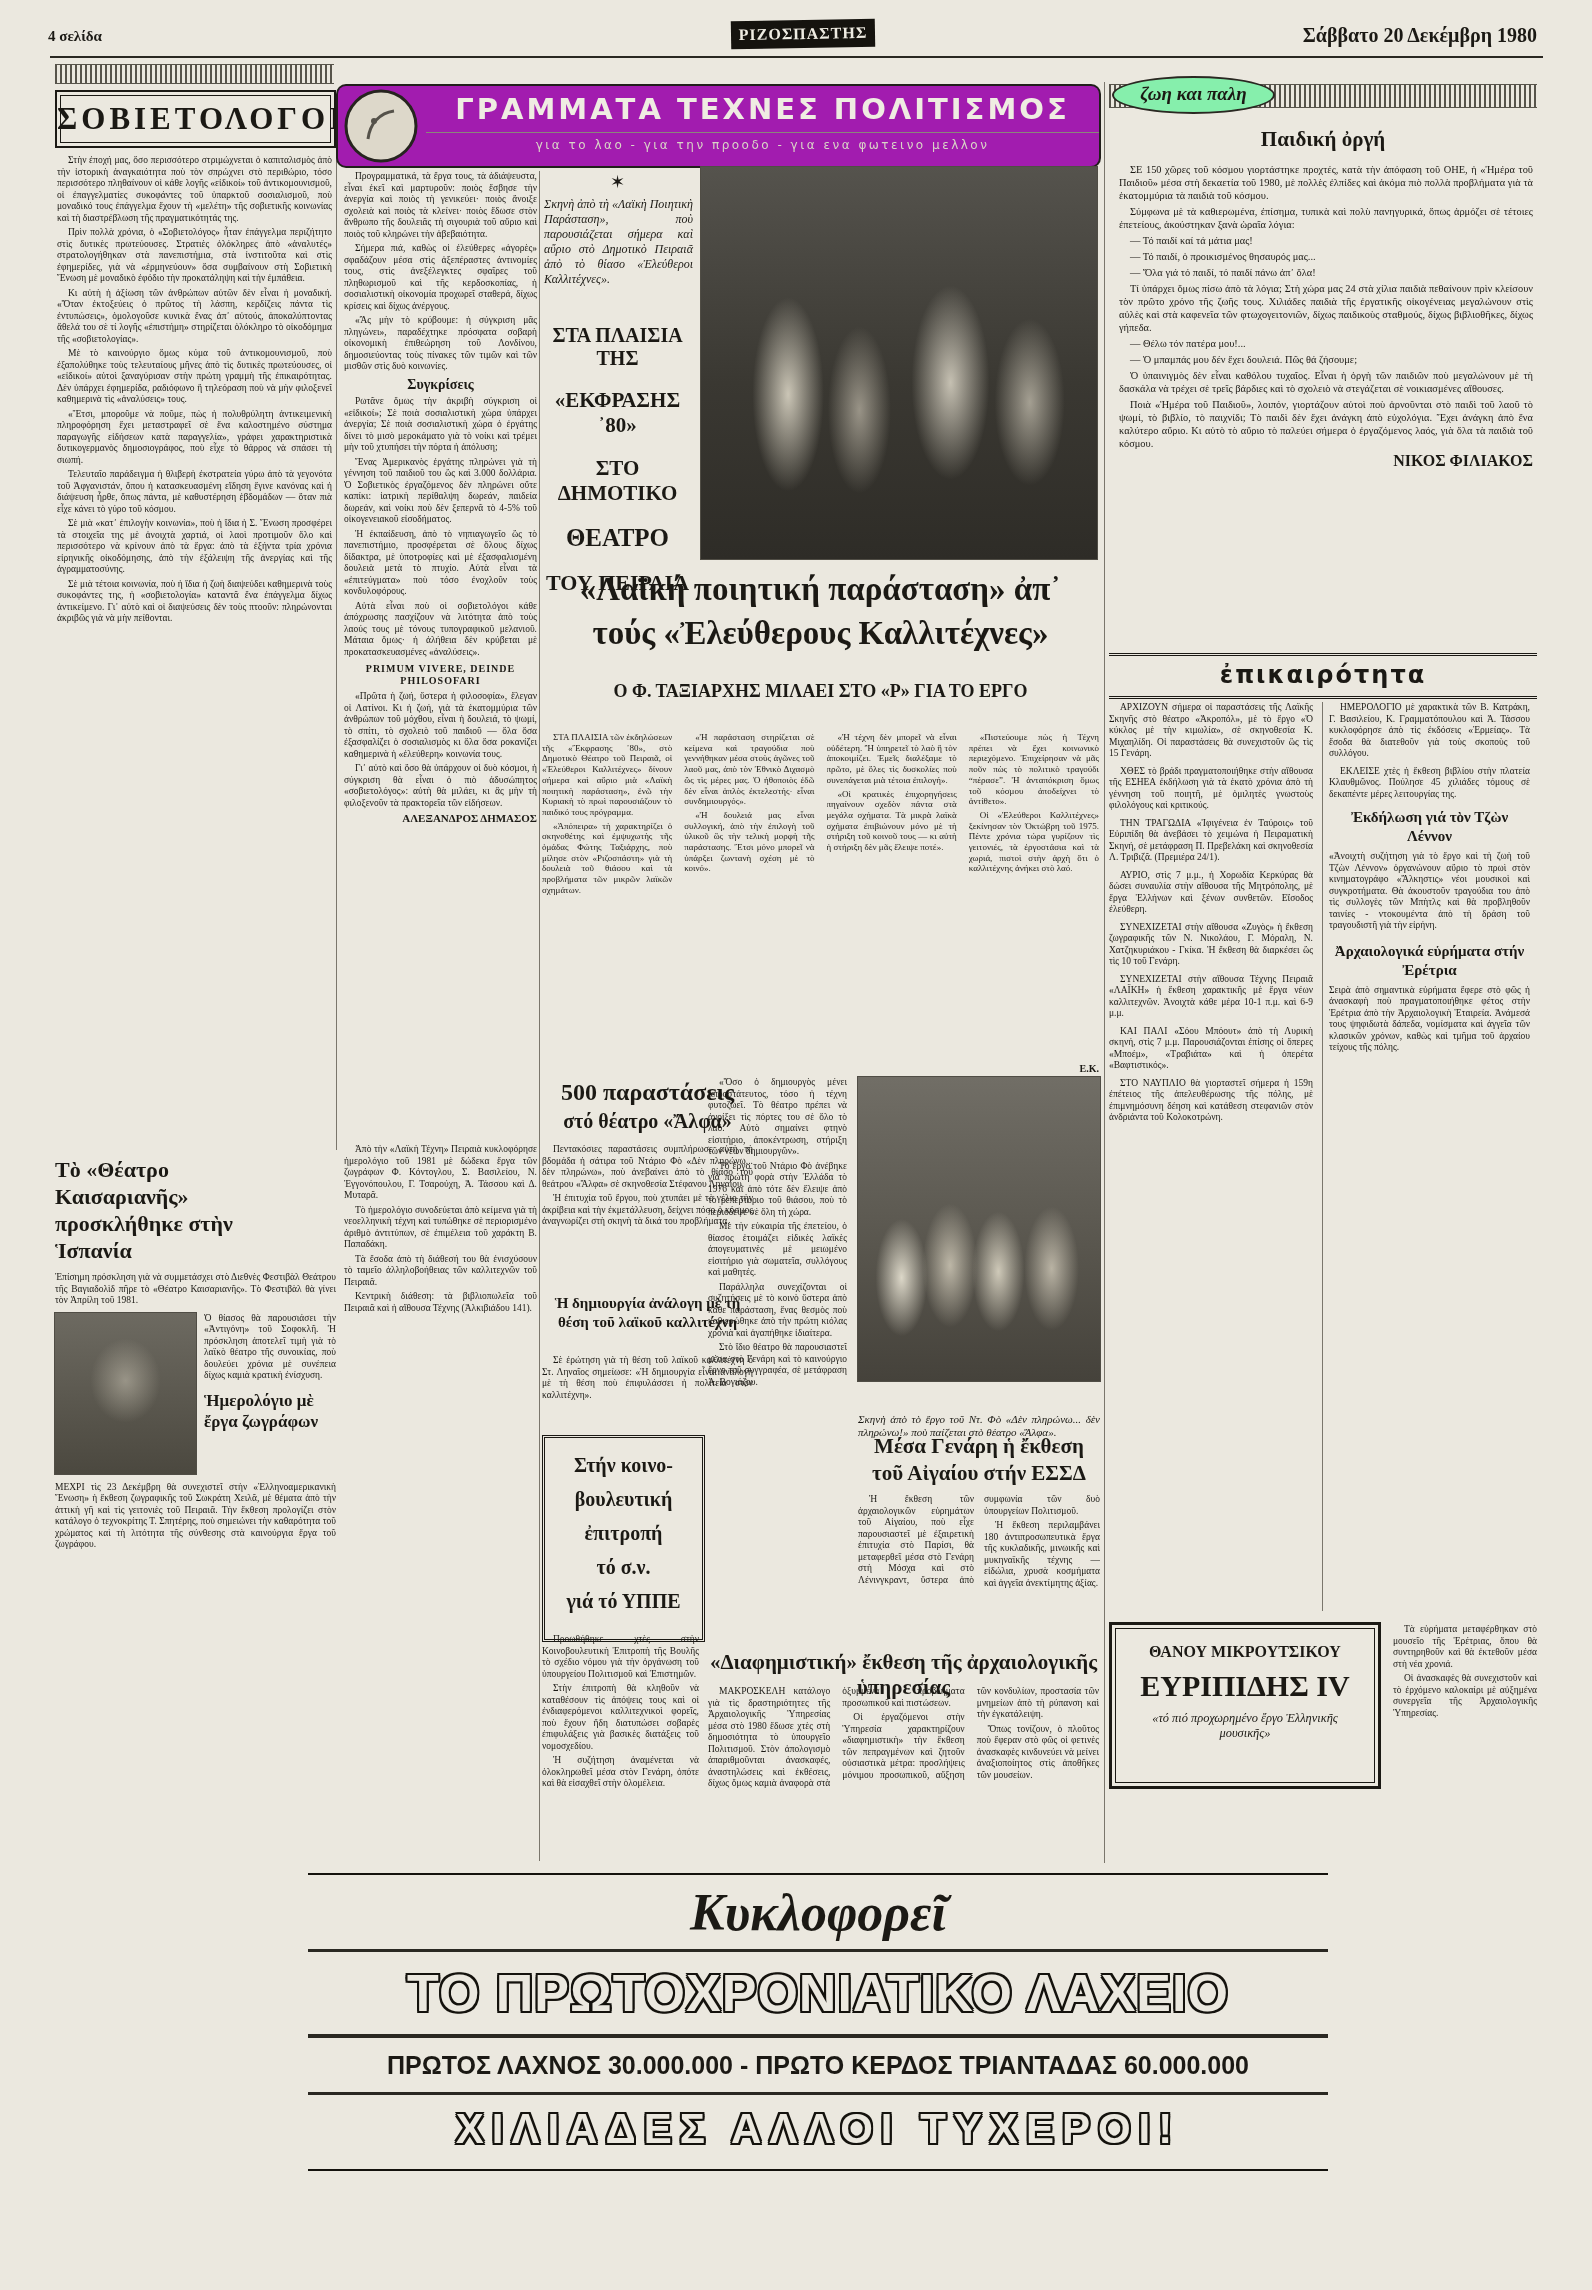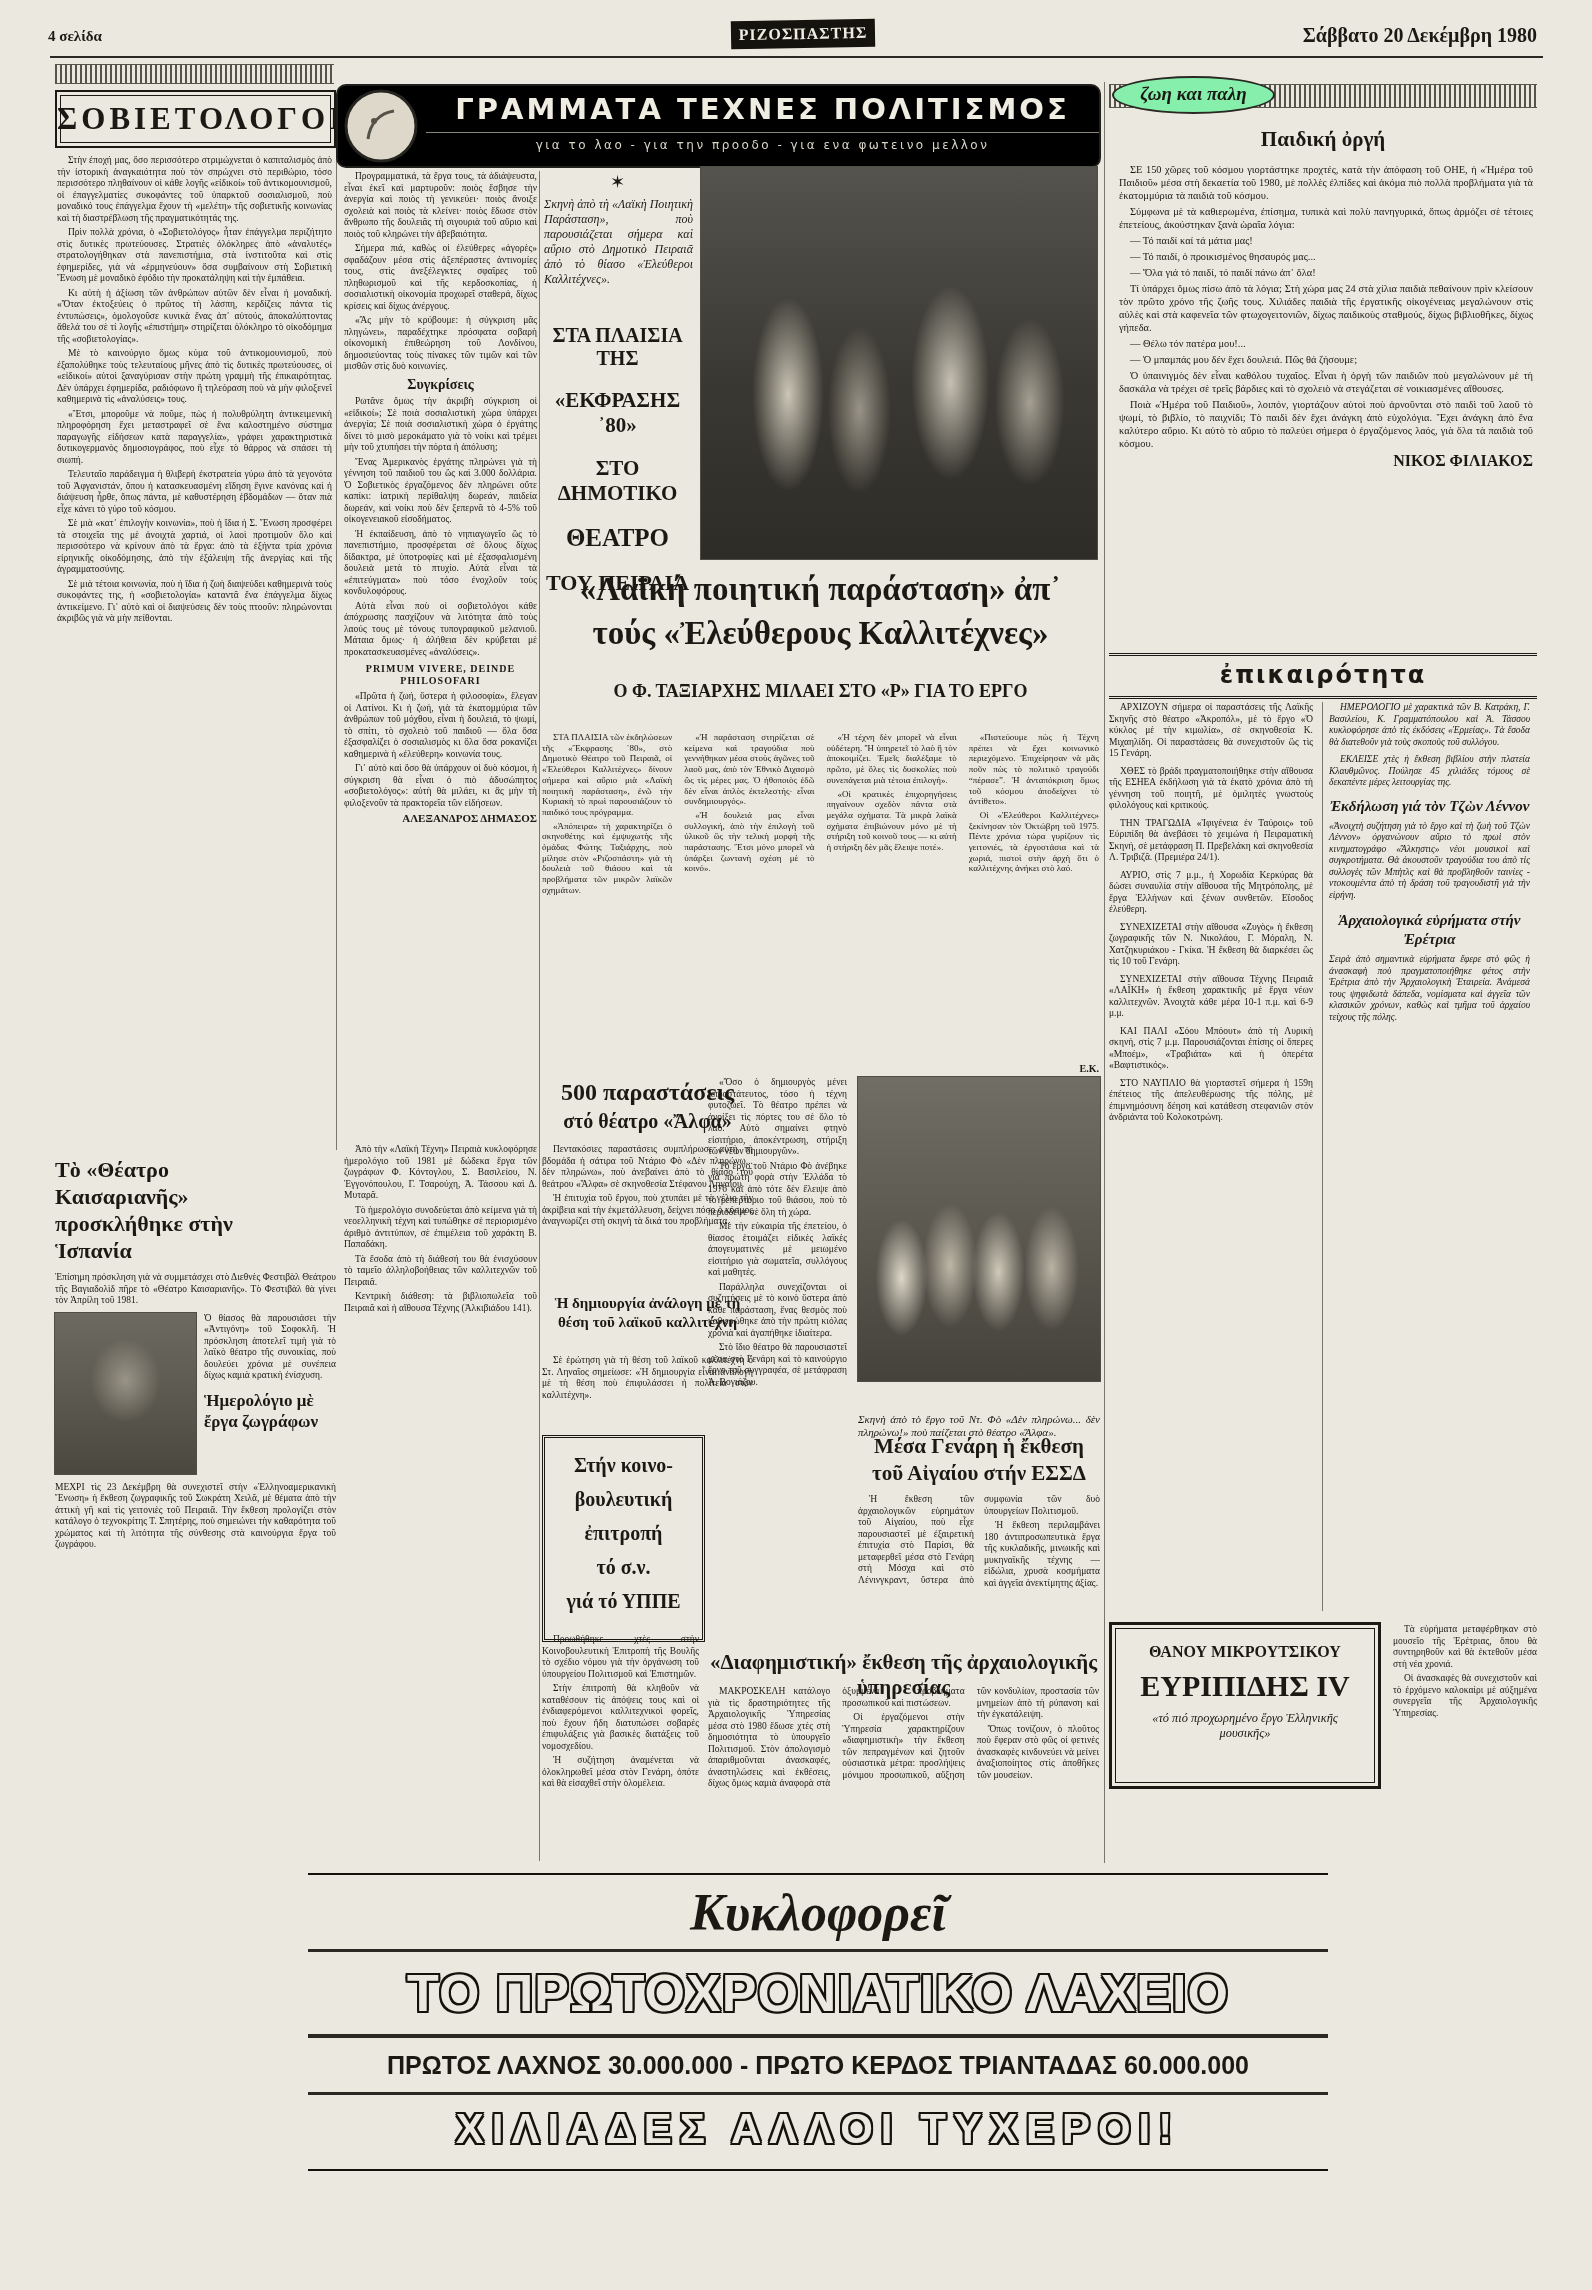--- a/index.html
+++ b/index.html
@@ -27,21 +27,21 @@
      linear-gradient(180deg,#55534d 0%,#3a3832 55%,#2e2c27 100%);}
   .photo-alfa{background:
      radial-gradient(ellipse 40px 90px at 18% 66%, rgba(235,230,214,.9), rgba(0,0,0,0) 65%),
      radial-gradient(ellipse 42px 95px at 38% 62%, rgba(215,208,190,.8), rgba(0,0,0,0) 65%),
      radial-gradient(ellipse 40px 92px at 58% 64%, rgba(228,222,204,.85), rgba(0,0,0,0) 65%),
      radial-gradient(ellipse 42px 95px at 80% 63%, rgba(210,203,186,.8), rgba(0,0,0,0) 65%),
      linear-gradient(180deg,#716e66 0%,#57544c 60%,#45423b 100%);}
   .photo-art{background:
      radial-gradient(ellipse 50px 60px at 50% 42%, rgba(200,194,178,.55), rgba(0,0,0,0) 70%),
      linear-gradient(180deg,#6d6a61 0%,#4b483f 100%);}
-  .banner{background:#000000;border-radius:8px;box-shadow:0 0 0 2px #211f1b;}
+  .banner{background:#a21caf;border-radius:8px;box-shadow:0 0 0 2px #211f1b;}
   .banner-title{color:#efece2;font-family:"DejaVu Sans",sans-serif;font-weight:bold;
                 letter-spacing:3px;font-size:29px;line-height:46px;text-align:center;}
   .banner-sub{color:#d9d5c7;font-family:"DejaVu Sans",sans-serif;font-size:12px;letter-spacing:2.5px;
               text-align:center;border-top:1px solid #8a867a;line-height:24px;}
   .outline{color:#ebe8df;text-shadow:-2px -2px 0 #14120d,2px -2px 0 #14120d,-2px 2px 0 #14120d,
            2px 2px 0 #14120d,-2px 0 0 #14120d,2px 0 0 #14120d,0 -2px 0 #14120d,0 2px 0 #14120d;}
   .boxdouble{border:3px double #1b1914;}
   .sig{text-align:right;font-weight:bold;margin-top:4px;}
   .item .bp{margin-bottom:6px;}
 </style>
@@ -252,21 +252,21 @@
     <div class="t9 just item colflow" style="width:204px;padding-right:9px;">
         <p class="bp">ΑΡΧΙΖΟΥΝ σήμερα οἱ παραστάσεις τῆς Λαϊκῆς Σκηνῆς στὸ θέατρο «Ἀκροπόλ», μὲ τὸ ἔργο «Ὁ κύκλος μὲ τὴν κιμωλία», σὲ σκηνοθεσία Κ. Μιχαηλίδη. Οἱ παραστάσεις θὰ συνεχιστοῦν ὣς τὶς 15 Γενάρη.</p>
         <p class="bp">ΧΘΕΣ τὸ βράδι πραγματοποιήθηκε στὴν αἴθουσα τῆς ΕΣΗΕΑ ἐκδήλωση γιὰ τὰ ἑκατὸ χρόνια ἀπὸ τὴ γέννηση τοῦ ποιητῆ, μὲ ὁμιλητὲς γνωστοὺς φιλολόγους καὶ κριτικούς.</p>
         <p class="bp">ΤΗΝ ΤΡΑΓΩΔΙΑ «Ἰφιγένεια ἐν Ταύροις» τοῦ Εὐριπίδη θὰ ἀνεβάσει τὸ χειμώνα ἡ Πειραματικὴ Σκηνή, σὲ μετάφραση Π. Πρεβελάκη καὶ σκηνοθεσία Λ. Τριβιζᾶ. (Πρεμιέρα 24/1).</p>
         <p class="bp">ΑΥΡΙΟ, στὶς 7 μ.μ., ἡ Χορωδία Κερκύρας θὰ δώσει συναυλία στὴν αἴθουσα τῆς Μητρόπολης, μὲ ἔργα Ἑλλήνων καὶ ξένων συνθετῶν. Εἴσοδος ἐλεύθερη.</p>
         <p class="bp">ΣΥΝΕΧΙΖΕΤΑΙ στὴν αἴθουσα «Ζυγὸς» ἡ ἔκθεση ζωγραφικῆς τῶν Ν. Νικολάου, Γ. Μόραλη, Ν. Χατζηκυριάκου - Γκίκα. Ἡ ἔκθεση θὰ διαρκέσει ὣς τὶς 10 τοῦ Γενάρη.</p>
         <p class="bp">ΣΥΝΕΧΙΖΕΤΑΙ στὴν αἴθουσα Τέχνης Πειραιᾶ «ΛΑΪΚΗ» ἡ ἔκθεση χαρακτικῆς μὲ ἔργα νέων καλλιτεχνῶν. Ἀνοιχτὰ κάθε μέρα 10-1 π.μ. καὶ 6-9 μ.μ.</p>
         <p class="bp">ΚΑΙ ΠΑΛΙ «Σόου Μπόουτ» ἀπὸ τὴ Λυρικὴ σκηνή, στὶς 7 μ.μ. Παρουσιάζονται ἐπίσης οἱ ὄπερες «Μποέμ», «Τραβιάτα» καὶ ἡ ὀπερέτα «Βαφτιστικός».</p>
         <p class="bp">ΣΤΟ ΝΑΥΠΛΙΟ θὰ γιορταστεῖ σήμερα ἡ 159η ἐπέτειος τῆς ἀπελευθέρωσης τῆς πόλης, μὲ ἐπιμνημόσυνη δέηση καὶ κατάθεση στεφανιῶν στὸν ἀνδριάντα τοῦ Κολοκοτρώνη.</p>
       </div>
-    <div class="t9 just item colflow" style="width:201px;border-left:1px solid #7a766c;padding-left:6px;font-style:italic;">
+    <div class="t9 just item colflow" style="width:201px;border-left:1px solid #7a766c;padding-left:6px;">
       <div>
           <p class="bp">ΗΜΕΡΟΛΟΓΙΟ μὲ χαρακτικὰ τῶν Β. Κατράκη, Γ. Βασιλείου, Κ. Γραμματόπουλου καὶ Ἀ. Τάσσου κυκλοφόρησε ἀπὸ τὶς ἐκδόσεις «Ἑρμείας». Τὰ ἔσοδα θὰ διατεθοῦν γιὰ τοὺς σκοποὺς τοῦ συλλόγου.</p>
           <p class="bp">ΕΚΛΕΙΣΕ χτὲς ἡ ἔκθεση βιβλίου στὴν πλατεία Κλαυθμῶνος. Πούλησε 45 χιλιάδες τόμους σὲ δεκαπέντε μέρες λειτουργίας της.</p>
         </div>
       <div class="b ctr" style="font-size:15px;line-height:19px;margin:8px 0 5px;">Ἐκδήλωση γιά τὸν Τζὼν Λέννον</div>
       <div class="just">«Ἀνοιχτὴ συζήτηση γιὰ τὸ ἔργο καὶ τὴ ζωὴ τοῦ Τζὼν Λέννον» ὀργανώνουν αὔριο τὸ πρωὶ στὸν κινηματογράφο «Ἄλκηστις» νέοι μουσικοὶ καὶ συγκροτήματα. Θὰ ἀκουστοῦν τραγούδια του ἀπὸ τὶς συλλογὲς τῶν Μπὴτλς καὶ θὰ προβληθοῦν ταινίες - ντοκουμέντα ἀπὸ τὴ δράση τοῦ τραγουδιστῆ γιὰ τὴν εἰρήνη.</div>
       <div class="b ctr" style="font-size:15px;line-height:19px;margin:10px 0 5px;">Ἀρχαιολογικά εὑρήματα στήν Ἐρέτρια</div>
       <div class="just">Σειρὰ ἀπὸ σημαντικὰ εὑρήματα ἔφερε στὸ φῶς ἡ ἀνασκαφὴ ποὺ πραγματοποιήθηκε φέτος στὴν Ἐρέτρια ἀπὸ τὴν Ἀρχαιολογικὴ Ἑταιρεία. Ἀνάμεσά τους ψηφιδωτὰ δάπεδα, νομίσματα καὶ ἀγγεῖα τῶν κλασικῶν χρόνων, καθὼς καὶ τμῆμα τοῦ ἀρχαίου τείχους τῆς πόλης.</div>
     </div>
   </div>

